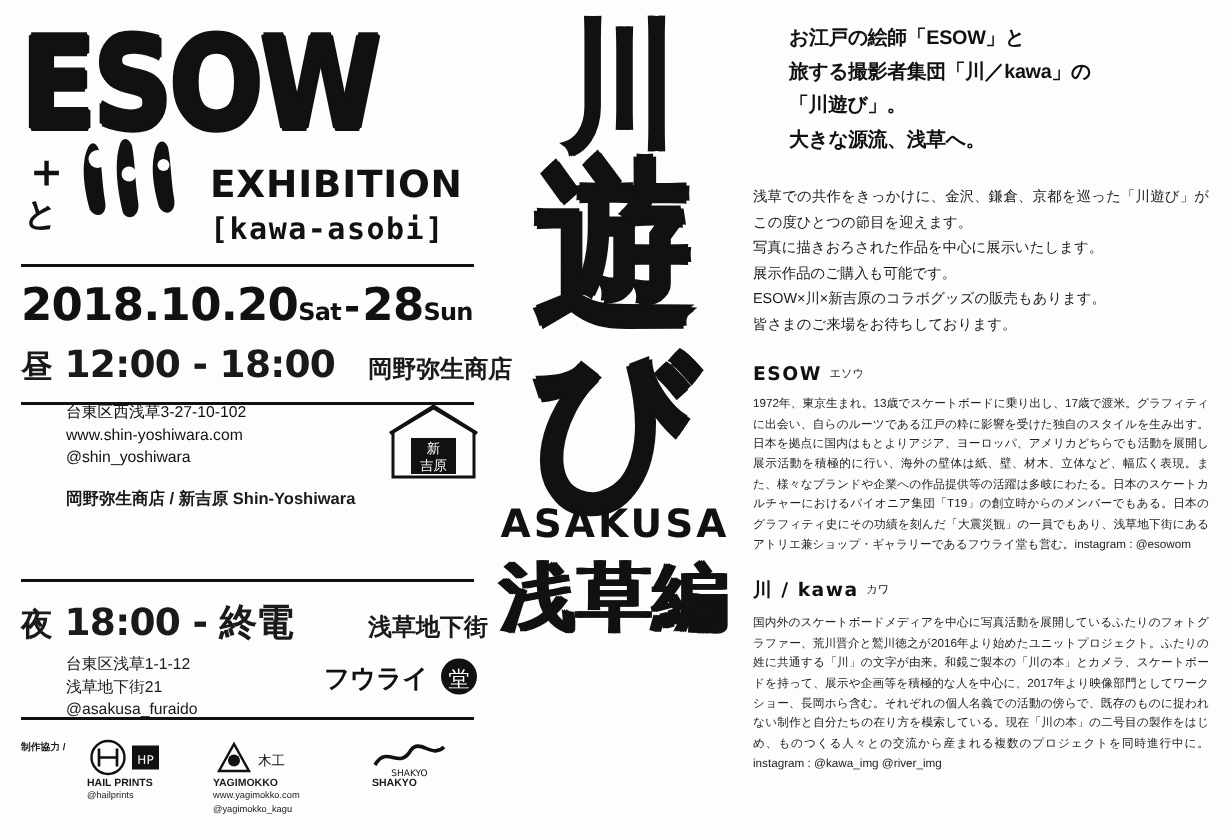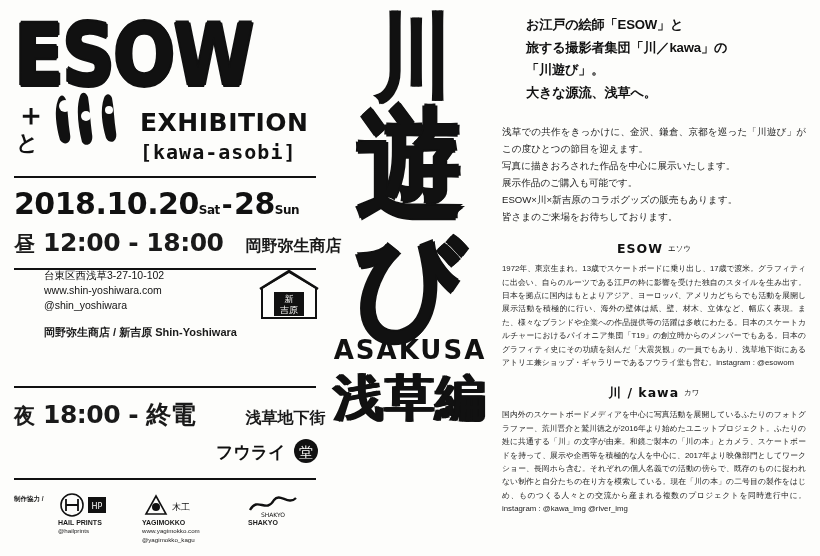--- a/index.html
+++ b/index.html
@@ -83,21 +83,21 @@
   .date-line {
     position: absolute;
     left: 14px; top: 186px;
     font-family: "DejaVu Sans", sans-serif;
     font-weight: bold;
     font-size: 30px;
     letter-spacing: -0.5px;
     color: #111;
     white-space: nowrap;
   }
-  .date-line .sm { font-size: 12px; font-weight: bold; vertical-align: baseline; }
+  .date-line .sm { font-size: 16px; font-weight: bold; vertical-align: baseline; }
   .date-line .dash { font-size: 26px; padding: 0 2px;}
 
   .hours-row {
     position: absolute;
     left: 14px; top: 228px;
     display: flex;
     align-items: baseline;
     gap: 8px;
     white-space: nowrap;
   }
@@ -272,21 +272,20 @@
   }
   .sec {
     margin-top: 16px;
   }
   .sec-head {
     font-family: "DejaVu Sans", sans-serif;
     font-weight: bold;
     font-size: 12.5px;
     letter-spacing: 1px;
     color: #111;
-    text-align: center;
   }
   .sec-head .ruby {
     font-size: 7.5px;
     font-weight: normal;
     letter-spacing: 0;
     margin-left: 5px;
     vertical-align: 2px;
   }
   .sec-body {
     margin-top: 6px;
@@ -351,20 +350,23 @@
     <div class="venue-note-title">岡野弥生商店 / 新吉原 Shin-Yoshiwara</div>
 
     <div class="rule rule-3"></div>
 
     <div class="night-row">
       <span class="night-label">夜</span>
       <span class="night-time">18:00 - 終電</span>
       <span class="night-venue">浅草地下街</span>
     </div>
 
+    <div class="addr2-block" style="white-space:pre-line;">台東区浅草1-1-12
+浅草地下街21
+@asakusa_furaido</div>
 
     <svg class="furaido-logo" viewBox="0 0 104 26">
       <text x="0" y="20" font-size="17" font-weight="bold" fill="#111" font-family="DejaVu Sans, sans-serif">フウライ</text>
       <circle cx="90" cy="13" r="12" fill="#111"></circle>
       <text x="90" y="19" font-size="14" fill="#fdfdfb" text-anchor="middle" font-family="DejaVu Sans, sans-serif">堂</text>
     </svg>
 
     <div class="rule rule-4"></div>
 
     <div class="sponsors">

